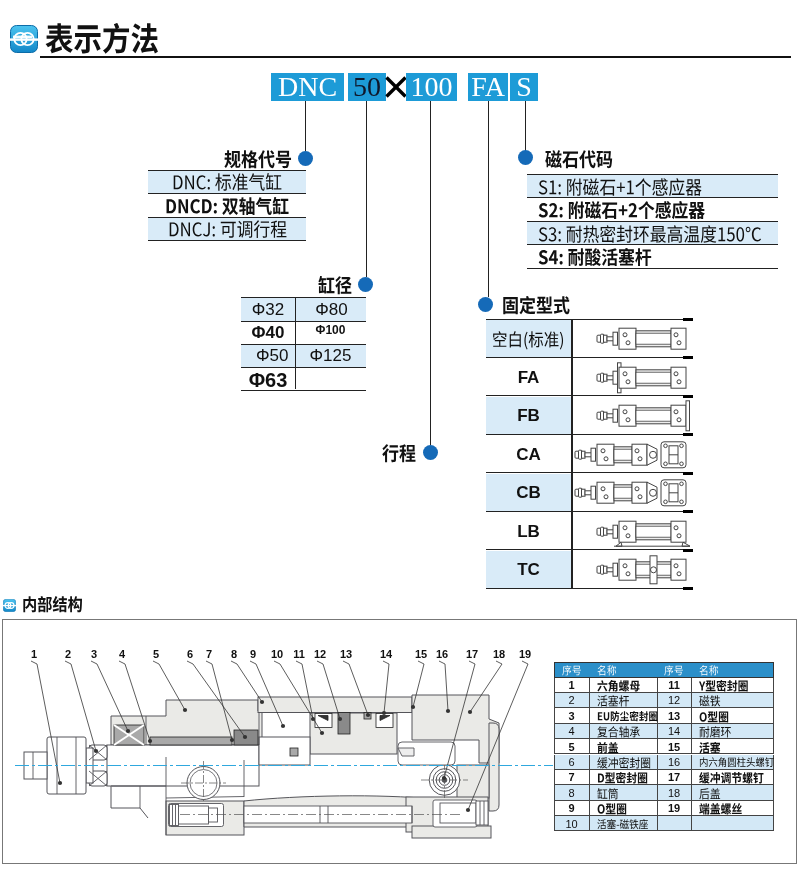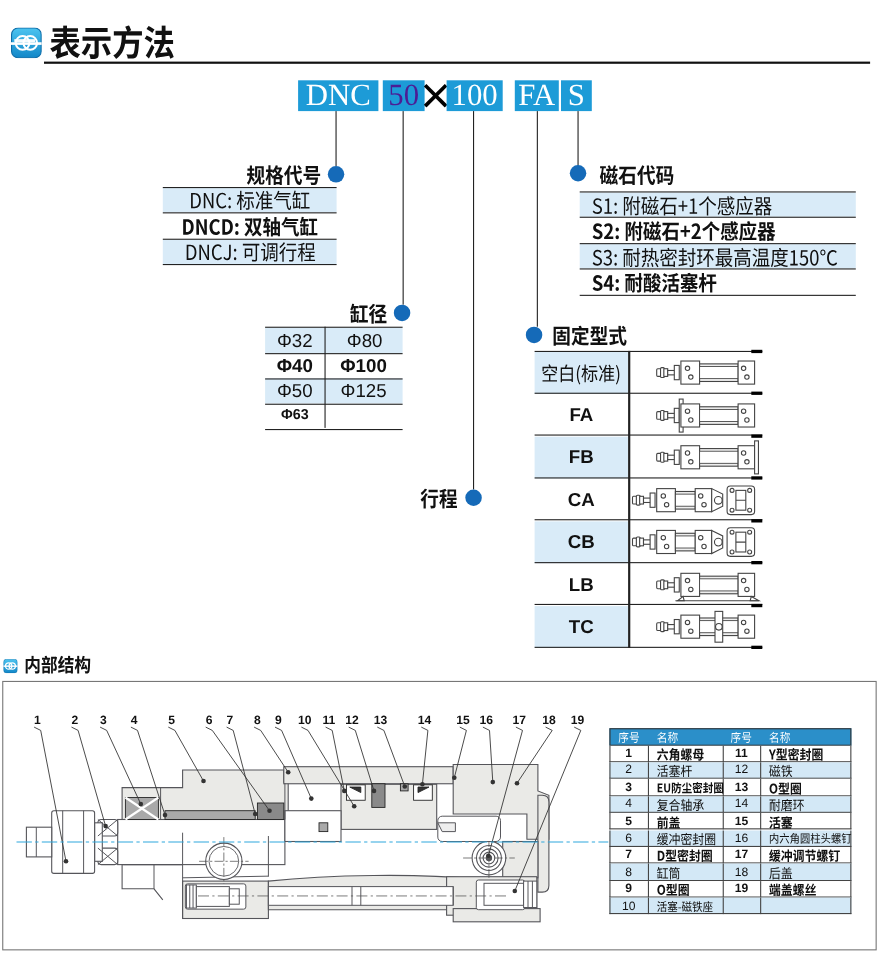--- a/index.html
+++ b/index.html
@@ -155,21 +155,21 @@
 <svg style="position:absolute;left:45.0px;top:22.8px;" width="114.0" height="37.1">
     <g transform="translate(0,27.64) scale(0.02850,-0.03220)" fill="#111">
       <use href="#gb8868" x="0"></use>
       <use href="#gb793a" x="1000"></use>
       <use href="#gb65b9" x="2000"></use>
       <use href="#gb6cd5" x="3000"></use>
     </g>
   </svg>
 <div style="position:absolute;left:40.0px;top:55.5px;width:751.0px;height:0.0px;border-top:2px solid #111;z-index:3;"></div>
 <div style="position:absolute;left:271px;top:73px;width:73px;height:28px;background:#1d9bd7;color:#fff;font-family:'Liberation Serif',serif;font-size:28px;line-height:28px;text-align:center;">DNC</div>
-<div style="position:absolute;left:348px;top:73px;width:38px;height:28px;background:#1d9bd7;color:#4c1d95;font-family:'Liberation Serif',serif;font-size:28px;line-height:28px;text-align:center;">50</div>
+<div style="position:absolute;left:348px;top:73px;width:38px;height:28px;background:#1d9bd7;color:#0f172a;font-family:'Liberation Serif',serif;font-size:28px;line-height:28px;text-align:center;">50</div>
 <svg style="position:absolute;left:385px;top:76px" width="22" height="22" viewBox="0 0 22 22">
     <g stroke="#000" stroke-width="3.3">
       <line x1="1.5" y1="1.5" x2="20.5" y2="20.5"></line>
       <line x1="20.5" y1="1.5" x2="1.5" y2="20.5"></line>
     </g>
   </svg>
 <div style="position:absolute;left:406px;top:73px;width:51px;height:28px;background:#1d9bd7;color:#fff;font-family:'Liberation Serif',serif;font-size:28px;line-height:28px;text-align:center;">100</div>
 <div style="position:absolute;left:468px;top:73px;width:40px;height:28px;background:#1d9bd7;color:#fff;font-family:'Liberation Serif',serif;font-size:28px;line-height:28px;text-align:center;">FA</div>
 <div style="position:absolute;left:510px;top:73px;width:28px;height:28px;background:#1d9bd7;color:#fff;font-family:'Liberation Serif',serif;font-size:28px;line-height:28px;text-align:center;">S</div>
 <div style="position:absolute;left:305.0px;top:101.0px;width:1.0px;height:50.0px;background:#222;"></div>
@@ -241,28 +241,28 @@
       <use href="#gb5f84" x="1000"></use>
     </g>
   </svg>
 <div style="position:absolute;left:241.0px;top:297.0px;width:125.0px;height:0.0px;border-top:1.5px solid #222;z-index:3;"></div>
 <div style="position:absolute;left:241.0px;top:298.0px;width:125.0px;height:22.5px;background:#d9ebf8;"></div>
 <div style="position:absolute;left:241px;top:300.0px;width:54px;text-align:center;font-size:17px;font-weight:normal;color:#111;">Φ32</div>
 <div style="position:absolute;left:295px;top:300.0px;width:73px;text-align:center;font-size:17px;font-weight:normal;color:#111;">Φ80</div>
 <div style="position:absolute;left:241.0px;top:320.5px;width:125.0px;height:0.0px;border-top:1.5px solid #222;z-index:3;"></div>
 <div style="position:absolute;left:241.0px;top:321.0px;width:125.0px;height:22.5px;background:#fff;"></div>
 <div style="position:absolute;left:241px;top:323.0px;width:54px;text-align:center;font-size:17px;font-weight:bold;color:#111;">Φ40</div>
-<div style="position:absolute;left:295px;top:323.0px;width:71px;text-align:center;font-size:17px;font-weight:bold;color:#111;">Φ100</div>
+<div style="position:absolute;left:295px;top:323.0px;width:71px;text-align:center;font-size:12px;font-weight:bold;color:#111;">Φ100</div>
 <div style="position:absolute;left:241.0px;top:343.5px;width:125.0px;height:0.0px;border-top:1.5px solid #222;z-index:3;"></div>
 <div style="position:absolute;left:241.0px;top:344.0px;width:125.0px;height:22.5px;background:#d9ebf8;"></div>
-<div style="position:absolute;left:241px;top:346.0px;width:54px;text-align:center;font-size:17px;font-weight:normal;color:#111;">Φ50</div>
+<div style="position:absolute;left:241px;top:346.0px;width:54px;font-size:17px;font-weight:normal;color:#111;padding-left:15px;">Φ50</div>
 <div style="position:absolute;left:295px;top:346.0px;width:71px;text-align:center;font-size:17px;font-weight:normal;color:#111;">Φ125</div>
 <div style="position:absolute;left:241.0px;top:366.5px;width:125.0px;height:0.0px;border-top:1.5px solid #222;z-index:3;"></div>
 <div style="position:absolute;left:241.0px;top:367.0px;width:125.0px;height:22.5px;background:#fff;"></div>
-<div style="position:absolute;left:241px;top:369.0px;width:54px;text-align:center;font-size:13px;font-weight:bold;color:#111;">Φ63</div>
+<div style="position:absolute;left:241px;top:369.0px;width:54px;text-align:center;font-size:20px;font-weight:bold;color:#111;">Φ63</div>
 <div style="position:absolute;left:241.0px;top:389.5px;width:125.0px;height:0.0px;border-top:1.5px solid #222;z-index:3;"></div>
 <div style="position:absolute;left:295.0px;top:297.0px;width:1.0px;height:92.0px;background:#222;"></div>
 <svg style="position:absolute;left:382.0px;top:444.0px;" width="34.0" height="22.1">
     <g transform="translate(0,16.49) scale(0.01700,-0.01921)" fill="#111">
       <use href="#gb884c" x="0"></use>
       <use href="#gb7a0b" x="1000"></use>
     </g>
   </svg>
 <svg style="position:absolute;left:545.0px;top:149.5px;" width="68.0" height="22.1">
     <g transform="translate(0,16.49) scale(0.01700,-0.01921)" fill="#111">

